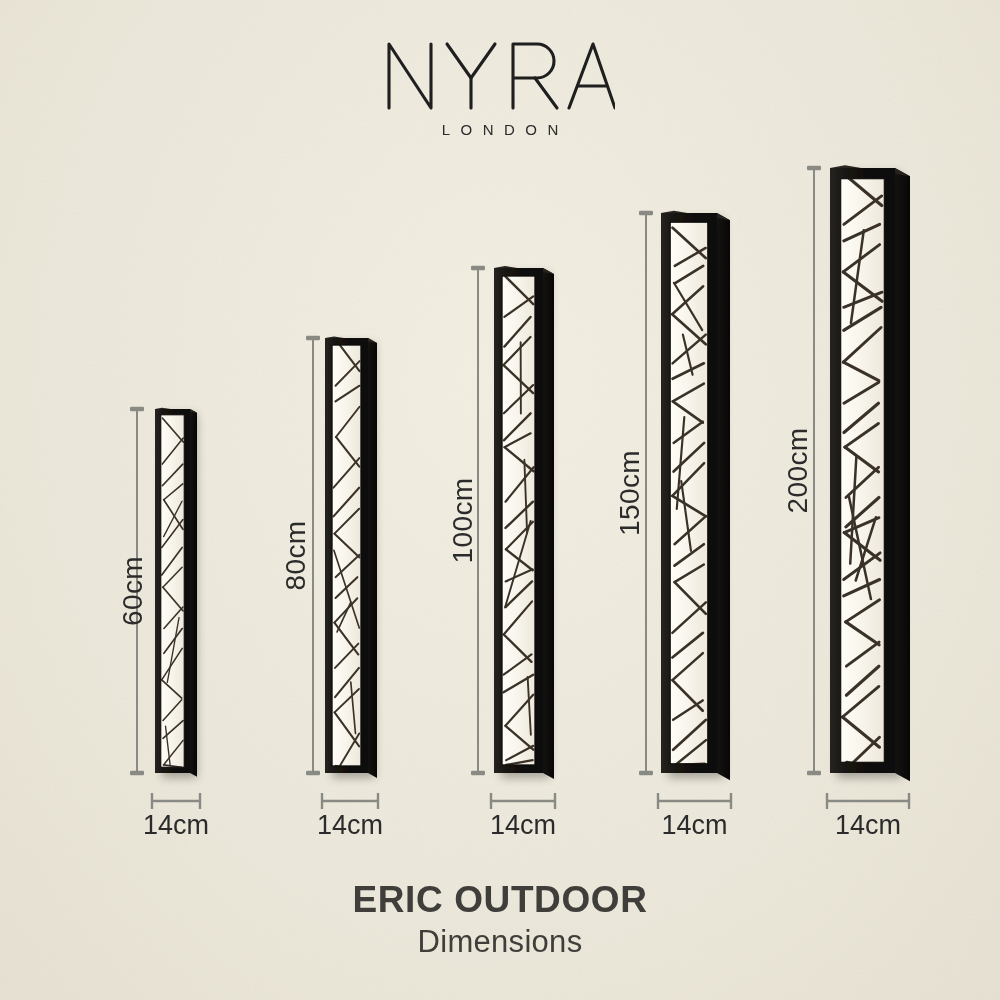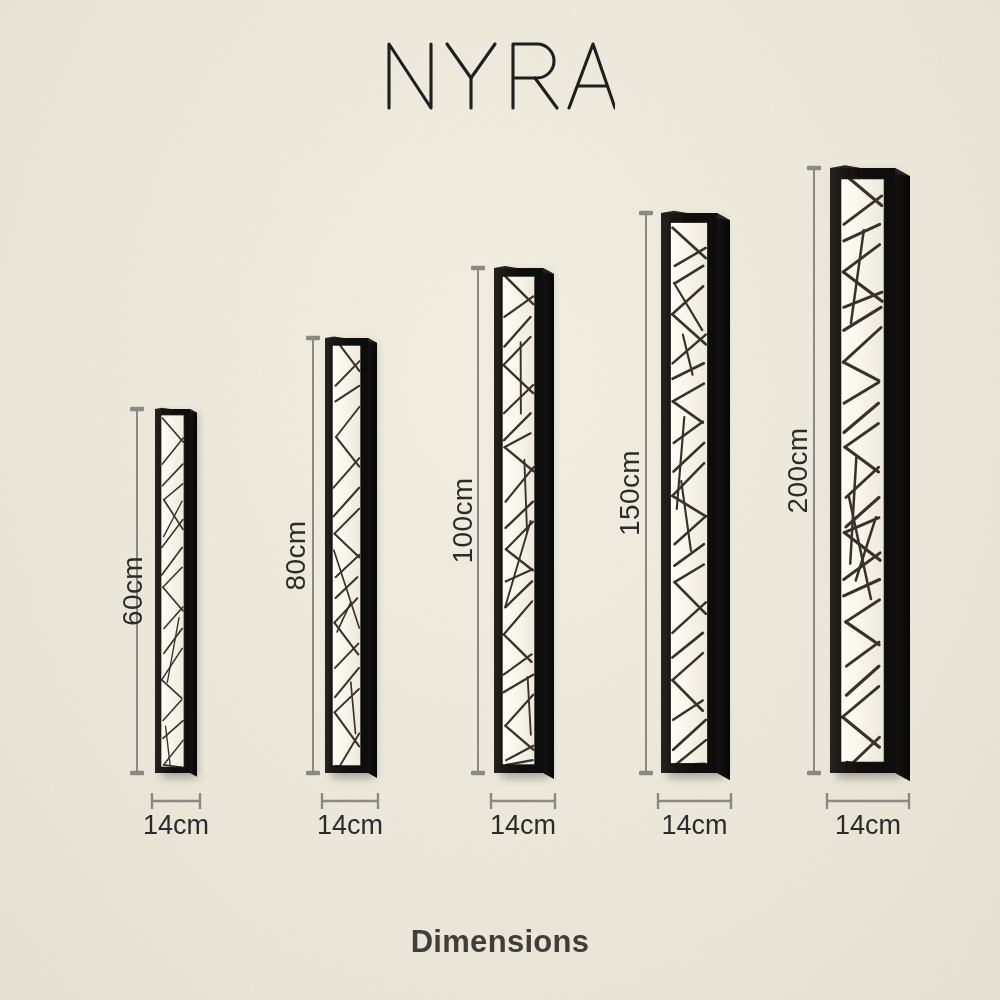--- a/index.html
+++ b/index.html
@@ -61,23 +61,23 @@
   .cap-line {
     display:block;
     font-weight:bold;
     font-size:37px;
     letter-spacing:.6px;
     line-height:1.1;
     color:#403E3A;
   }
   .cap-sub {
     display:block;
-    margin-top:9px;
+    margin-top:3px;
     font-size:31px;
-    font-weight:700;
+    font-weight:400;
     color:#403E3A;
     letter-spacing:.3px;
   }
 </style>
 </head>
 <body>
 
 <div id="stage">
   <svg id="noise" width="1000" height="1000">
     <defs>
@@ -102,20 +102,21 @@
       <path d="M62 4 L86 38 L110 4"></path>
       <path d="M86 38 V68"></path>
 
       <path d="M128 68 V4 H152 a17 17 0 0 1 0 34 H128"></path>
       <path d="M150 38 L172 68"></path>
 
       <path d="M184 68 L208 4 L230 68"></path>
       <path d="M193 46 H221"></path>
     </g>
   </svg>
+  <span class="logo-sub">LONDON</span>
 </div>
 
 <svg id="scene" width="1000" height="1000" viewBox="0 0 1000 1000">
     <defs>
       <linearGradient id="glowGrad" x1="0" y1="0" x2="1" y2="0">
         <stop offset="0" stop-color="#FFFDF6"></stop>
         <stop offset="0.45" stop-color="#F8F5ED"></stop>
         <stop offset="1" stop-color="#EDE8DA"></stop>
       </linearGradient>
       <linearGradient id="frameGrad" x1="0" y1="0" x2="1" y2="0">
@@ -414,14 +415,15 @@
     </g>
     <g>
       <line x1="827" y1="801" x2="909" y2="801" stroke="#8a8a85" stroke-width="2.4"></line>
       <line x1="827" y1="793" x2="827" y2="809" stroke="#8a8a85" stroke-width="2.4"></line>
       <line x1="909" y1="793" x2="909" y2="809" stroke="#8a8a85" stroke-width="2.4"></line>
       <text x="868" y="834" text-anchor="middle" fill="#2b2b2b" font-family="&quot;Liberation Sans&quot;, sans-serif" font-size="27">14cm</text>
     </g>
   </svg>
 
 <div class="caption">
+  <span class="cap-line">ERIC OUTDOOR</span>
   <span class="cap-sub">Dimensions</span>
 </div>
 
 </body></html>

